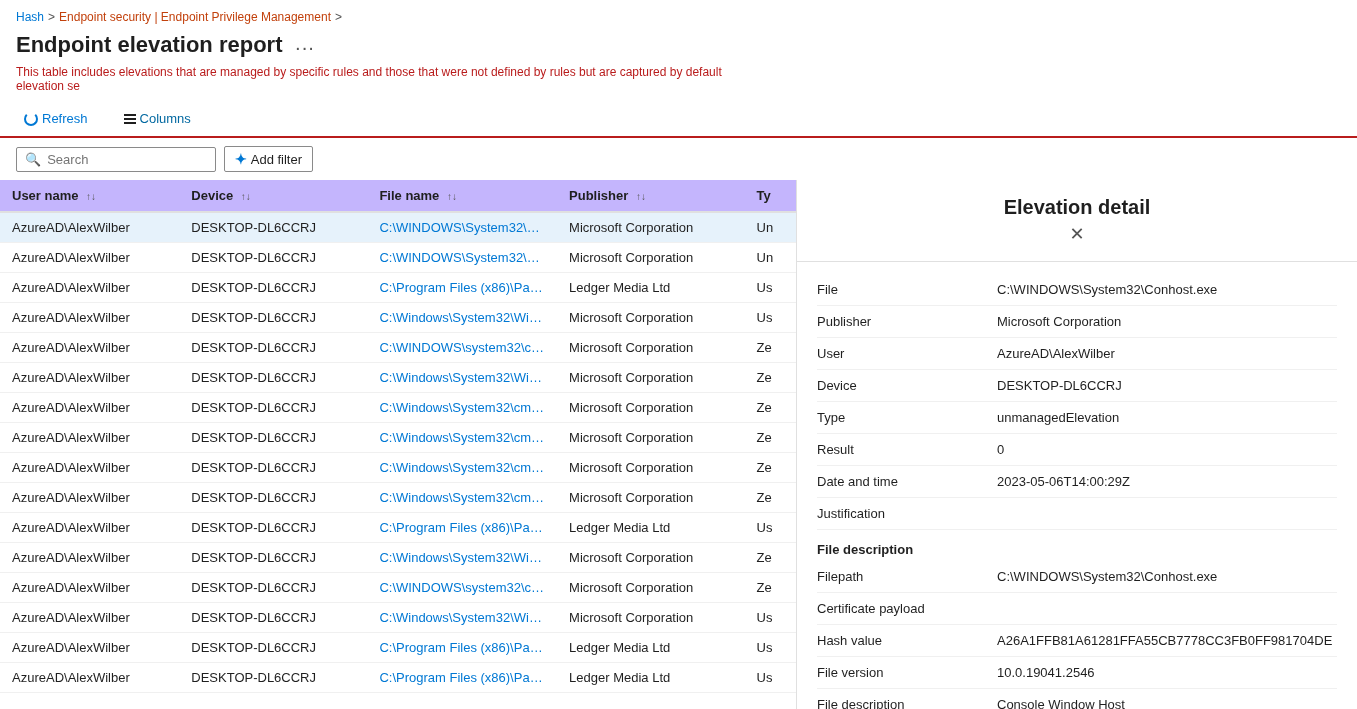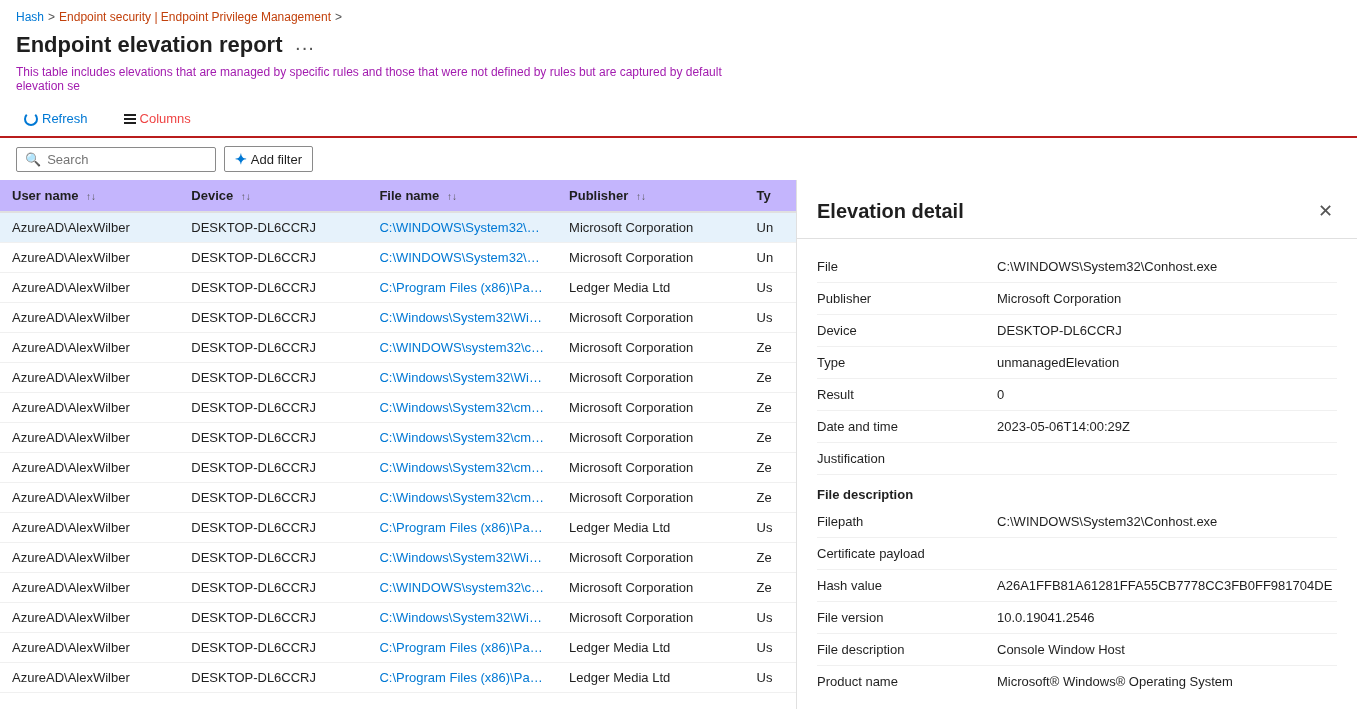--- a/index.html
+++ b/index.html
@@ -6,46 +6,46 @@
     body { font-family: 'Segoe UI', Arial, sans-serif; font-size: 13px; color: #1f1f1f; background: #fff; display: flex; flex-direction: column; height: 709px; overflow: hidden; }
 
     .breadcrumb { display: flex; align-items: center; padding: 10px 16px 4px; font-size: 12px; color: #0078d4; gap: 4px; }
     .breadcrumb span.sep { color: #555; }
     .breadcrumb span.active { color: #c2410c; }
     .breadcrumb span.home { color: #0078d4; cursor: pointer; }
 
     .page-header { padding: 4px 16px 6px; display: flex; align-items: flex-start; gap: 12px; }
     .page-title { font-size: 22px; font-weight: 600; color: #1f1f1f; }
     .page-title-dots { font-size: 20px; color: #555; margin-top: 4px; cursor: pointer; }
-    .page-subtitle { font-size: 12px; color: #a21caf; padding: 0 16px 8px; max-width: 780px; }
+    .page-subtitle { font-size: 12px; color: #b91c1c; padding: 0 16px 8px; max-width: 780px; }
 
     .toolbar { display: flex; align-items: flex-end; gap: 20px; padding: 6px 16px; border-bottom: 2px solid #b91c1c; }
     .btn-refresh { display: flex; align-items: center; gap: 4px; background: none; border: none; color: #0078d4; cursor: pointer; font-size: 13px; padding: 4px 8px; }
-    .btn-columns { display: flex; align-items: center; gap: 4px; background: none; border: none; color: #ef4444; cursor: pointer; font-size: 13px; padding: 4px 8px; }
+    .btn-columns { display: flex; align-items: center; gap: 4px; background: none; border: none; color: #0369a1; cursor: pointer; font-size: 13px; padding: 4px 8px; }
 
     .filter-bar { display: flex; align-items: center; gap: 8px; padding: 8px 16px; }
     .search-box { display: flex; align-items: center; border: 1px solid #8a8a8a; border-radius: 2px; padding: 4px 8px; width: 200px; gap: 6px; }
     .search-box input { border: none; outline: none; font-size: 13px; width: 160px; color: #1f1f1f; }
     .btn-add-filter { display: flex; align-items: center; gap: 4px; background: none; border: 1px solid #8a8a8a; border-radius: 2px; padding: 4px 10px; cursor: pointer; font-size: 13px; color: #1f1f1f; }
 
     .main-content { display: flex; flex: 1; overflow: hidden; }
 
     .table-section { flex: 1; overflow-y: auto; overflow-x: hidden; border-right: 1px solid #e0e0e0; }
     table { width: 100%; border-collapse: collapse; }
     thead tr { border-bottom: 2px solid #e0e0e0; }
     thead th { padding: 8px 12px; text-align: left; font-weight: 600; font-size: 13px; white-space: nowrap; color: #1f1f1f; background: #c4b5fd; position: sticky; top: 0; z-index: 1; }
     thead th .sort-icons { display: inline-block; margin-left: 4px; font-size: 10px; color: #555; }
     tbody tr { border-bottom: 1px solid #f0f0f0; }
     tbody tr.selected { background: #e6f2fb; }
     tbody td { padding: 7px 12px; font-size: 13px; white-space: nowrap; overflow: hidden; text-overflow: ellipsis; max-width: 180px; }
     tbody td.link { color: #0078d4; cursor: pointer; }
     tbody td.truncate { max-width: 150px; overflow: hidden; text-overflow: ellipsis; }
 
     .detail-panel { width: 560px; min-width: 560px; overflow-y: auto; padding: 0; background: #fff; }
-    .detail-header { display: flex; align-items: center; justify-content: space-between; padding: 16px 20px 12px; border-bottom: 1px solid #e0e0e0; }
+    .detail-header { display: flex; align-items: center; justify-content: space-between; padding: 16px 20px 12px; border-bottom: 1px solid #e0e0e0; flex-direction: column; }
     .detail-title { font-size: 20px; font-weight: 600; }
     .close-btn { background: none; border: none; font-size: 18px; cursor: pointer; color: #555; padding: 4px; }
 
     .detail-body { padding: 12px 20px; }
     .detail-row { display: flex; padding: 8px 0; border-bottom: 1px solid #f0f0f0; }
     .detail-row:last-child { border-bottom: none; }
     .detail-label { width: 180px; min-width: 180px; font-size: 13px; color: #1f1f1f; font-weight: 400; }
     .detail-value { font-size: 13px; color: #1f1f1f; flex: 1; word-break: break-all; }
     .section-title { font-size: 13px; font-weight: 700; padding: 12px 0 4px; }
 
@@ -237,20 +237,24 @@
     <div class="detail-body" id="detail-fields">
     <div class="detail-row">
     <span class="detail-label">File</span>
     <span class="detail-value">C:\WINDOWS\System32\Conhost.exe</span>
   </div>
         <div class="detail-row">
     <span class="detail-label">Publisher</span>
     <span class="detail-value">Microsoft Corporation</span>
   </div>
         <div class="detail-row">
+    <span class="detail-label">User</span>
+    <span class="detail-value">AzureAD\AlexWilber</span>
+  </div>
+        <div class="detail-row">
     <span class="detail-label">Device</span>
     <span class="detail-value">DESKTOP-DL6CCRJ</span>
   </div>
         <div class="detail-row">
     <span class="detail-label">Type</span>
     <span class="detail-value">unmanagedElevation</span>
   </div>
         <div class="detail-row">
     <span class="detail-label">Result</span>
     <span class="detail-value">0</span>

